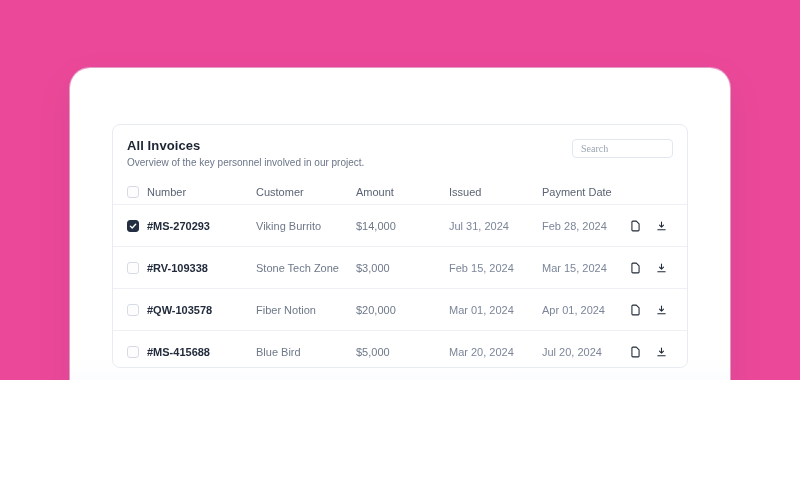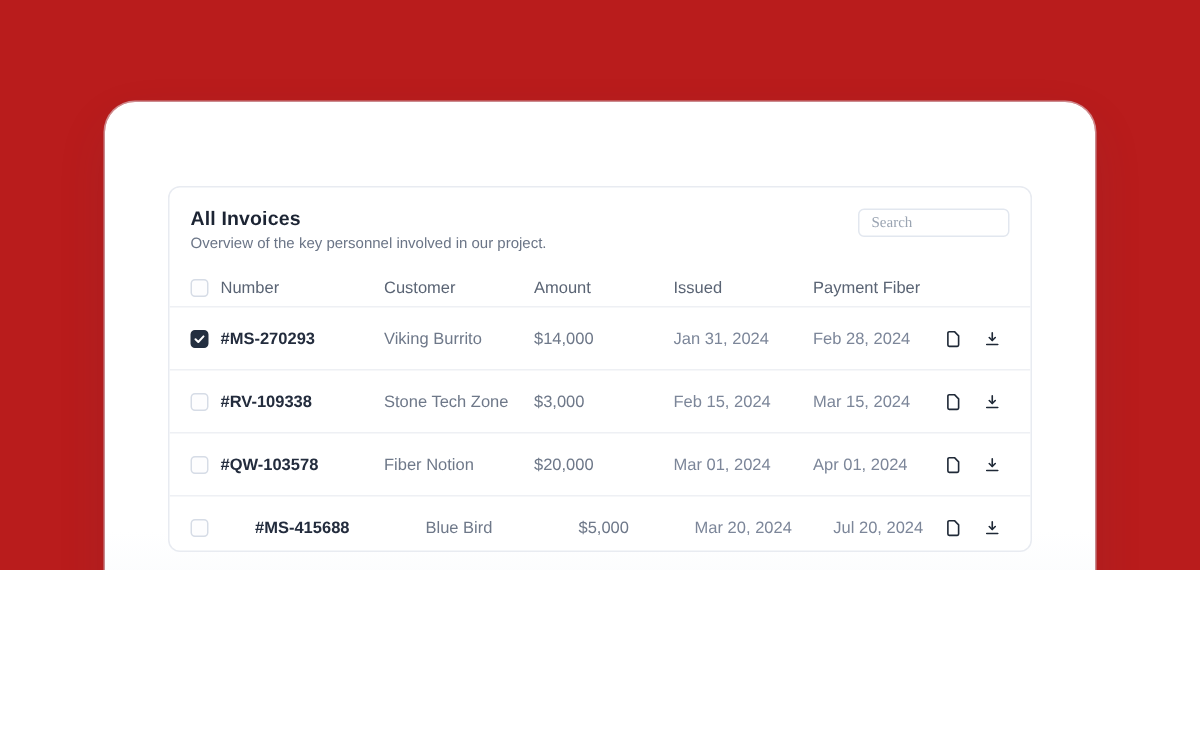--- a/index.html
+++ b/index.html
@@ -1,21 +1,21 @@
 <!DOCTYPE html>
 <html><head>
 <meta charset="utf-8">
 <style>
   * { margin:0; padding:0; box-sizing:border-box; }
   html,body { width:800px; height:500px; }
   body { font-family:"Liberation Sans","DejaVu Sans",sans-serif; }
 
   .page {
     position:relative; width:800px; height:380px;
-    background:#b91c1c; overflow:hidden;padding-left:31px;
+    background:#ec4899; overflow:hidden;padding-left:31px;
   }
   .card {
     position:absolute; left:70px; top:68px; width:660px; height:377px;
     border-radius:20px;
     background:linear-gradient(180deg,#ffffff 0%,#ffffff 76%,#f3f6fa 100%);
     box-shadow:0 14px 34px rgba(51,65,85,0.10), 0 0 0 1px rgba(228,233,241,0.55);
   }
   .panel {
     position:absolute; left:42px; top:56px; width:576px; height:244px;
     background:#ffffff; border:1px solid #e8ebf1; border-radius:8px;
@@ -33,21 +33,21 @@
   .search::placeholder { color:#9aa4b2; }
 
   .thead, .trow {
     display:grid;
     grid-template-columns:20px 109px 100px 93px 93px 87px 1fr;
     align-items:center; padding:0 14px;
   }
   .thead { height:25px; border-bottom:1px solid #eef0f4; }
   .hcell { font-size:11px; font-weight:500; color:#5a6474; }
   .trow { height:42px; border-bottom:1px solid #eef0f4; }
-  .trow:last-child { border-bottom:none;text-align:center; }
+  .trow:last-child { border-bottom:none; }
 
   .cb-cell { display:flex; align-items:center; }
   .checkbox {
     width:12px; height:12px; border-radius:3px;
     border:1px solid #d6dce6; background:#fdfdfe;
     display:inline-flex; align-items:center; justify-content:center;
     cursor:pointer;
   }
   .checkbox.checked { background:#232f40; border-color:#232f40; }
 
@@ -76,37 +76,37 @@
 
       <div class="thead">
         <span class="cb-cell">
           <span class="checkbox"></span>
         </span>
 
       <span class="hcell">Number</span>
           <span class="hcell">Customer</span>
           <span class="hcell">Amount</span>
           <span class="hcell">Issued</span>
-          <span class="hcell">Payment Fiber</span>
+          <span class="hcell">Payment Date</span>
         </div>
 
       <div class="tbody">
 
       <div class="trow">
             <span class="cb-cell">
               <span class="checkbox checked">
                 <svg width="8" height="8" viewBox="0 0 12 12" fill="none">
                   <path d="M2 6.2l2.8 2.8L10 3.4" stroke="#ffffff" stroke-width="2" stroke-linecap="round" stroke-linejoin="round"></path>
                 </svg>
               </span>
             </span>
             <span class="cell number">#MS-270293</span>
             <span class="cell customer">Viking Burrito</span>
             <span class="cell amount">$14,000</span>
-            <span class="cell date">Jan 31, 2024</span>
+            <span class="cell date">Jul 31, 2024</span>
             <span class="cell date">Feb 28, 2024</span>
             <span class="actions">
               <span class="icon-btn">
                 <svg width="13" height="14" viewBox="0 0 24 24" fill="none" stroke="currentColor" stroke-width="2" stroke-linejoin="round">
                   <path d="M13.5 3H7a1.6 1.6 0 0 0-1.6 1.6v14.8A1.6 1.6 0 0 0 7 21h10a1.6 1.6 0 0 0 1.6-1.6V8.1z"></path>
                 </svg>
               </span>
               <span class="icon-btn">
                 <svg width="13" height="14" viewBox="0 0 24 24" fill="none" stroke="currentColor" stroke-width="2" stroke-linecap="round" stroke-linejoin="round">
                   <path d="M12 4.5v9"></path>

